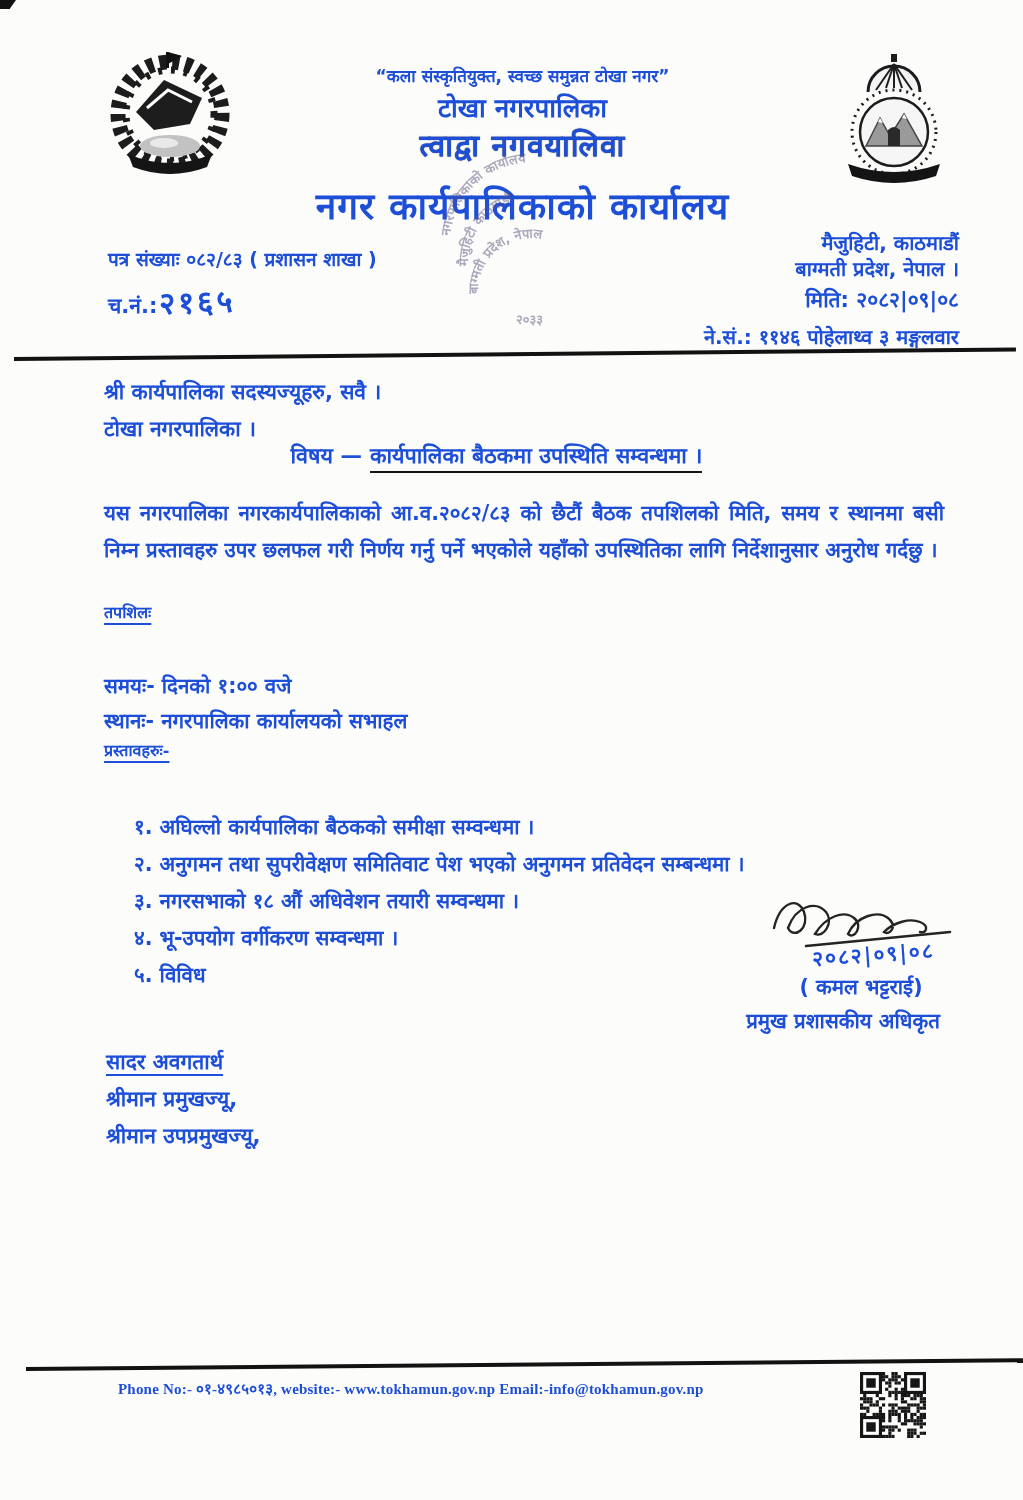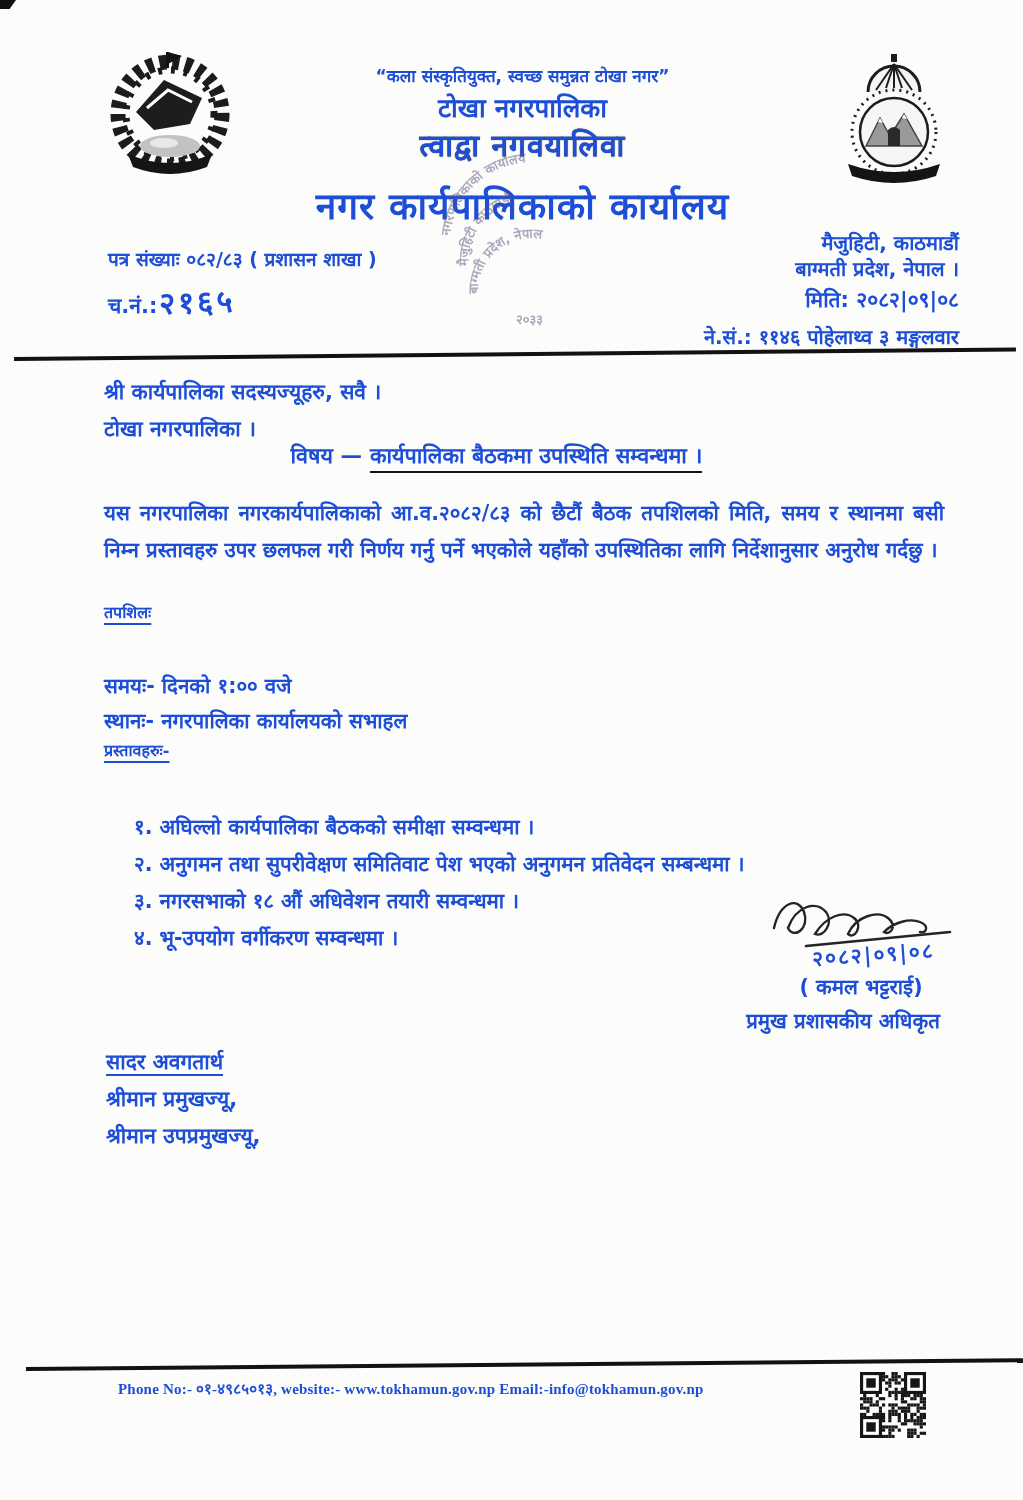--- a/index.html
+++ b/index.html
@@ -152,20 +152,21 @@
   <div class="abs detail-head u-head">तपशिलः</div>
   <div class="abs detail-time">समयः- दिनको १:०० वजे</div>
   <div class="abs detail-venue">स्थानः- नगरपालिका कार्यालयको सभाहल</div>
   <div class="abs proposals-head u-head">प्रस्तावहरुः-</div>
 
   <div class="abs proposal-list">
     <div class="item">१. अघिल्लो कार्यपालिका बैठकको समीक्षा सम्वन्धमा ।</div>
     <div class="item">२. अनुगमन तथा सुपरीवेक्षण समितिवाट पेश भएको अनुगमन प्रतिवेदन सम्बन्धमा ।</div>
     <div class="item">३. नगरसभाको १८ औं अधिवेशन तयारी सम्वन्धमा ।</div>
     <div class="item">४. भू-उपयोग वर्गीकरण सम्वन्धमा ।</div>
+    <div class="item">५. विविध</div>
   </div>
 
   <svg class="abs sig-svg" viewBox="0 0 200 70">
     <path d="M14,40 C20,14 38,8 44,24 C50,40 34,52 28,40 C36,18 56,12 66,24 C74,34 64,50 55,46
              C66,28 84,22 94,30 C104,38 94,52 88,46 C96,28 118,22 128,30 C138,38 130,48 124,44
              C134,34 150,30 160,34 C170,38 166,46 160,44" fill="none" stroke="#242424" stroke-width="2.4" stroke-linecap="round"></path>
     <path d="M46,58 L190,44" fill="none" stroke="#242424" stroke-width="2.6" stroke-linecap="round"></path>
   </svg>
   <div class="abs sig-date">२०८२|०९|०८</div>
   <div class="abs sig-name">( कमल भट्टराई)</div>

